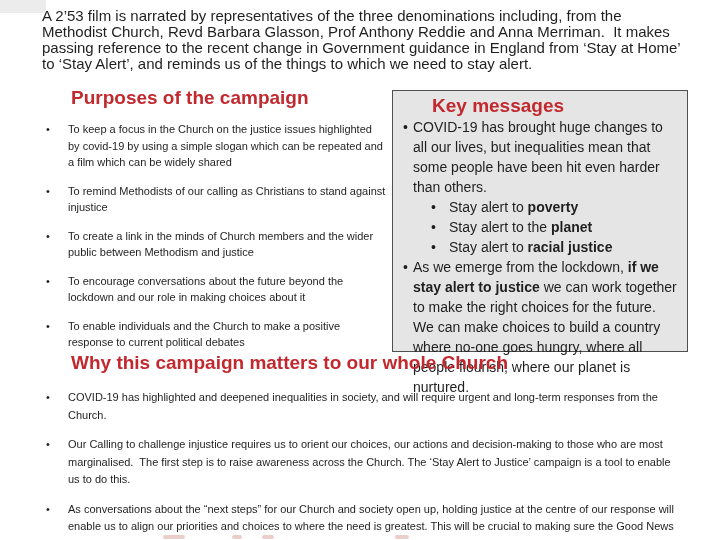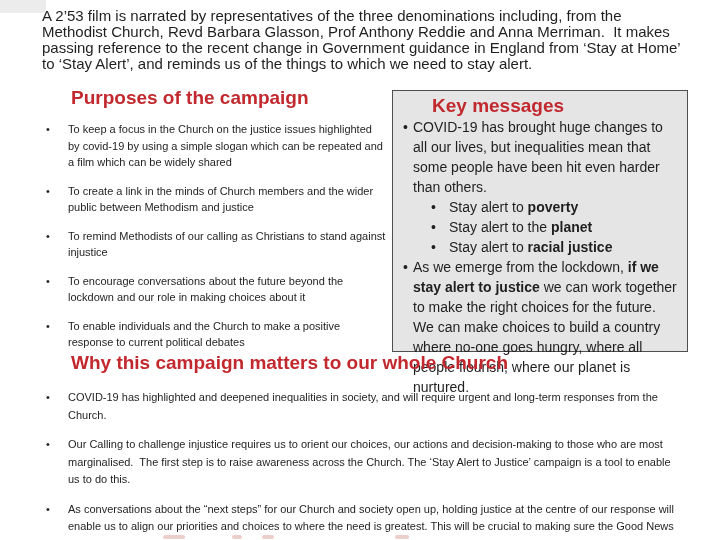--- a/index.html
+++ b/index.html
@@ -72,22 +72,22 @@
 
 <div class="page">
 
   <div class="window-edge-fragment"></div>
 
   <p class="intro">A 2’53 film is narrated by representatives of the three denominations including, from the Methodist Church, Revd Barbara Glasson, Prof Anthony Reddie and Anna Merriman.  It makes passing reference to the recent change in Government guidance in England from ‘Stay at Home’ to ‘Stay Alert’, and reminds us of the things to which we need to stay alert.</p>
 
   <h2 class="purposes-heading">Purposes of the campaign</h2>
   <ul class="doc-list purposes-list">
       <li>To keep a focus in the Church on the justice issues highlighted by covid-19 by using a simple slogan which can be repeated and a film which can be widely shared</li>
+      <li>To remind Methodists of our calling as Christians to stand against injustice</li>
       <li>To create a link in the minds of Church members and the wider public between Methodism and justice</li>
-      <li>To remind Methodists of our calling as Christians to stand against injustice</li>
       <li>To encourage conversations about the future beyond the lockdown and our role in making choices about it</li>
       <li>To enable individuals and the Church to make a positive response to current political debates</li>
     </ul>
 
   <div class="key-box">
     <h2>Key messages</h2>
     <ul class="key-list">
         <li><span>COVID-19 has brought huge changes to all our lives, but inequalities mean that some people have been hit even harder than others.</span></li>
         <li class="sub"><span>Stay alert to </span><span class="b">poverty</span></li>
         <li class="sub"><span>Stay alert to the </span><span class="b">planet</span></li>

